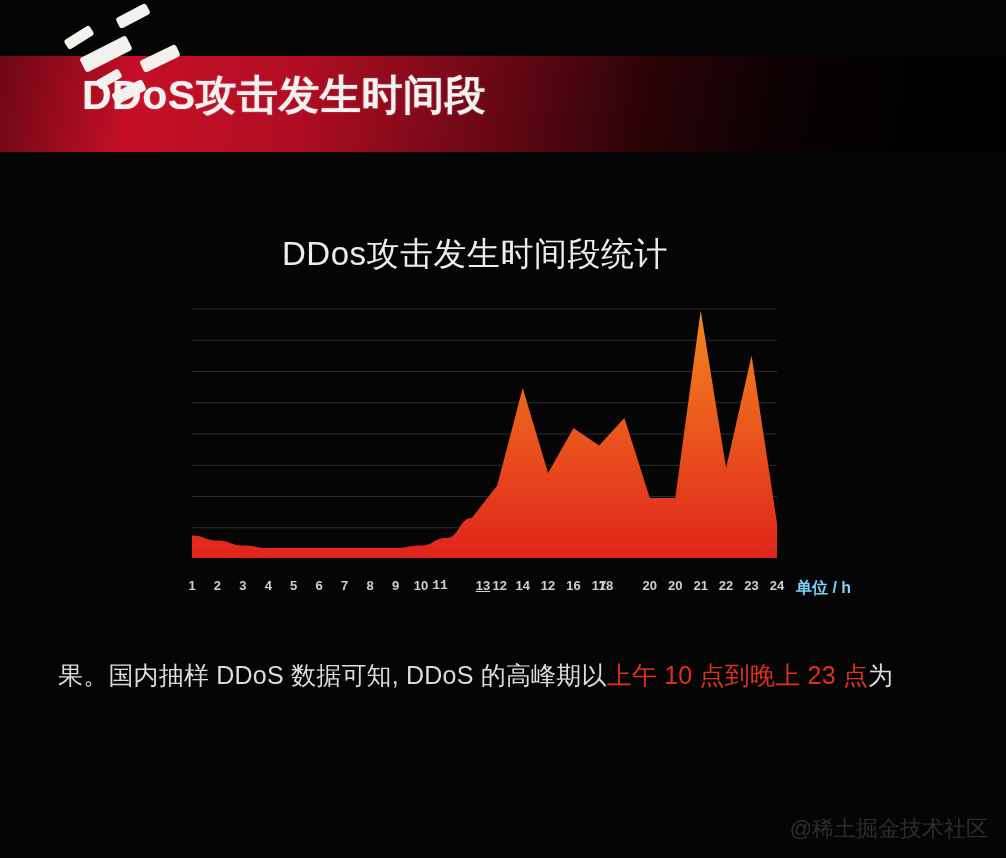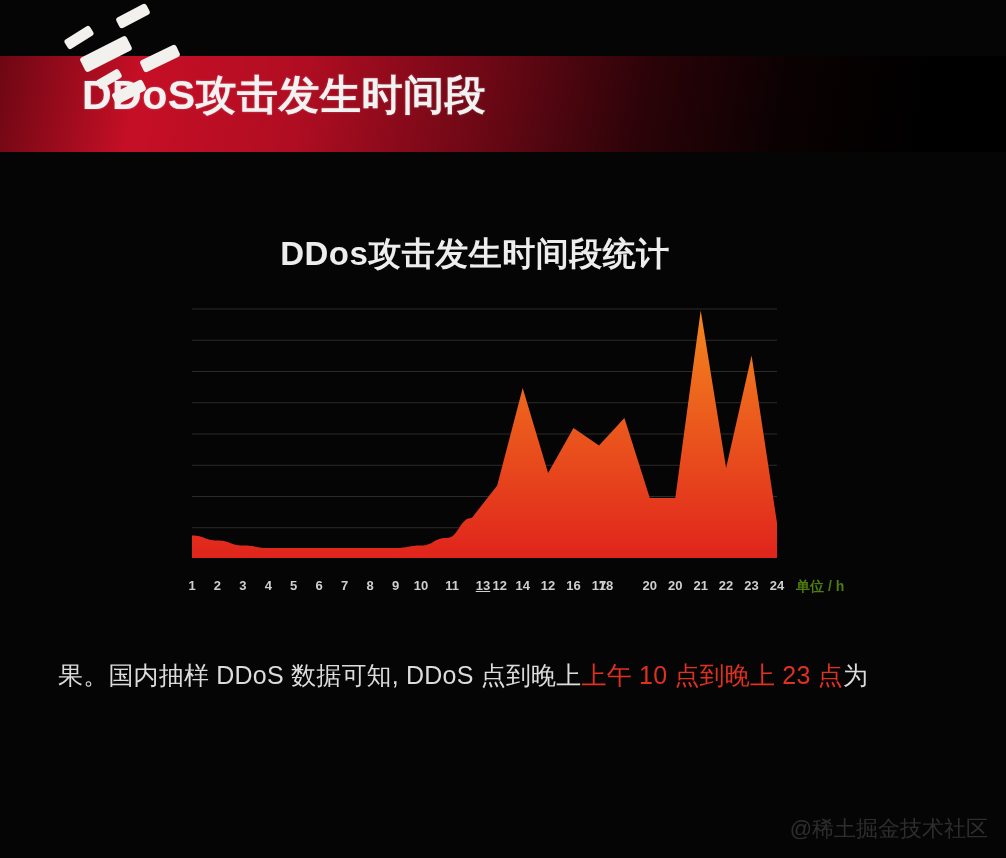--- a/index.html
+++ b/index.html
@@ -67,21 +67,21 @@
     width: 1006px;
     height: 420px;
   }
   #chart-title {
     position: absolute;
     left: 0;
     top: 32px;
     width: 950px;
     text-align: center;
     font-size: 33px;
-    font-weight: bold;
+    font-weight: normal;
     color: #ededed;
     letter-spacing: 0.5px;
   }
   #plot-area {
     position: absolute;
     left: 192px;
     top: 108px;
     width: 585px;
     height: 250px;
   }
@@ -106,23 +106,23 @@
     font-size: 13px;
     font-weight: bold;
     color: #cfcfcf;
     transform: translateX(-50%);
     white-space: nowrap;
   }
   #unit-label {
     position: absolute;
     left: 796px;
     top: 378px;
-    font-size: 14px;
+    font-size: 16px;
     font-weight: bold;
-    color: #4d7c0f;
+    color: #7dd3fc;
     white-space: nowrap;
   }
 
   
   #body-text {
     position: absolute;
     left: 58px;
     top: 648px;
     width: 906px;
   }
@@ -194,37 +194,37 @@
       <span class="x-tick" style="left: 0px;">1</span>
       <span class="x-tick" style="left: 25.4px;">2</span>
       <span class="x-tick" style="left: 50.9px;">3</span>
       <span class="x-tick" style="left: 76.3px;">4</span>
       <span class="x-tick" style="left: 101.7px;">5</span>
       <span class="x-tick" style="left: 127.2px;">6</span>
       <span class="x-tick" style="left: 152.6px;">7</span>
       <span class="x-tick" style="left: 178px;">8</span>
       <span class="x-tick" style="left: 203.5px;">9</span>
       <span class="x-tick" style="left: 228.9px;">10</span>
-      <span class="x-tick" style="left: 260px;">11</span>
+      <span class="x-tick" style="left: 248px; font-family: Liberation Mono, monospace;">11</span>
       <span class="x-tick" style="left: 279.8px; margin-left: 28px;">12</span>
       <span class="x-tick" style="left: 291px; text-decoration: underline;">13</span>
       <span class="x-tick" style="left: 330.7px;">14</span>
       <span class="x-tick" style="left: 356.1px;">12</span>
       <span class="x-tick" style="left: 381.5px;">16</span>
       <span class="x-tick" style="left: 407px;">17</span>
       <span class="x-tick" style="left: 414px;">18</span>
       <span class="x-tick" style="left: 457.8px;">20</span>
       <span class="x-tick" style="left: 483.3px;">20</span>
       <span class="x-tick" style="left: 508.7px;">21</span>
       <span class="x-tick" style="left: 534.1px;">22</span>
       <span class="x-tick" style="left: 559.6px;">23</span>
       <span class="x-tick" style="left: 585px;">24</span>
     </div>
   <div id="unit-label">单位 / h</div>
 </div>
 
 <div id="body-text">
   <div class="body-line">
-    <span>果。国内抽样 DDoS 数据可知, DDoS 点到晚上</span><span class="hl">上午 10 点到晚上 23 点</span><span>为</span>
+    <span>果。国内抽样 DDoS 数据可知, DDoS 的高峰期以</span><span class="hl">上午 10 点到晚上 23 点</span><span>为</span>
   </div>
 </div>
 
 <div id="watermark">@稀土掘金技术社区</div>
 
 </body></html>

